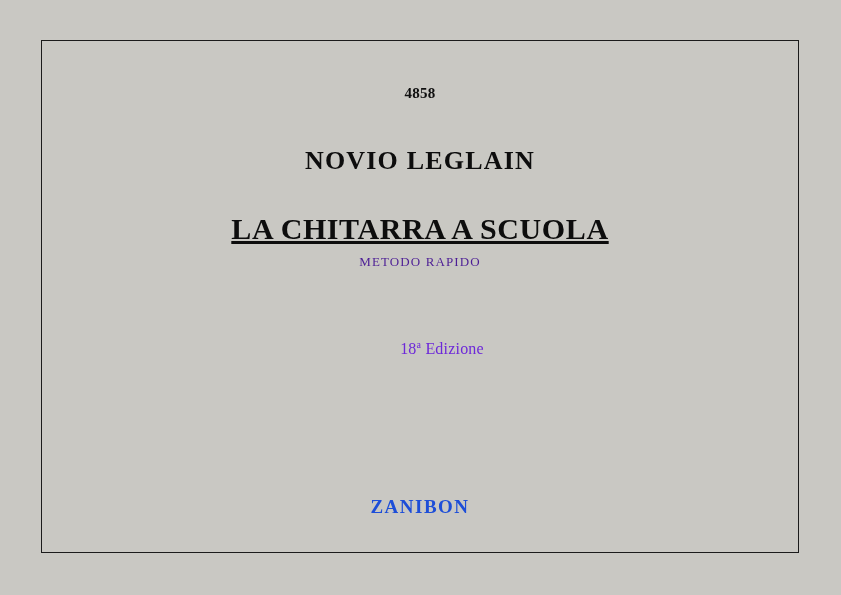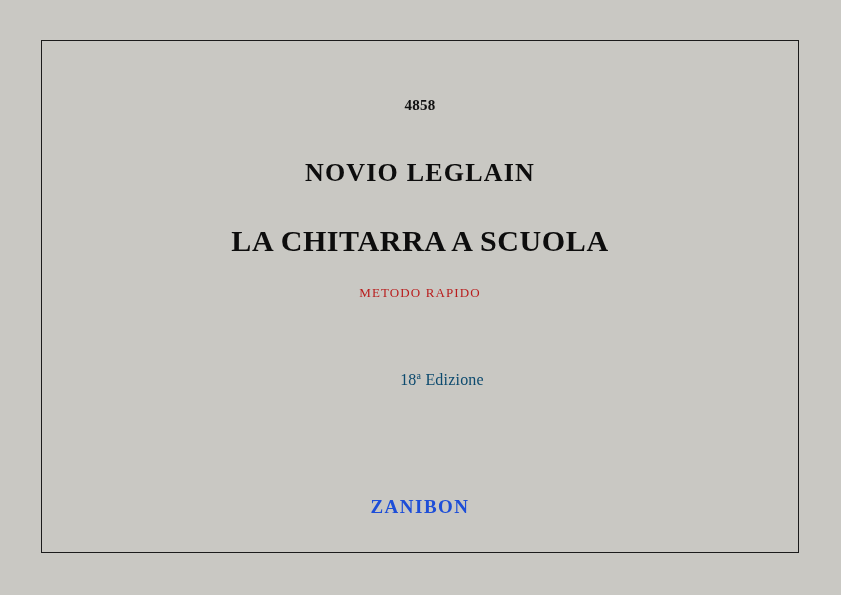--- a/index.html
+++ b/index.html
@@ -25,21 +25,21 @@
     top: 40px;
     width: 758px;
     height: 513px;
     border: 1.5px solid #1b1b1b;
     box-sizing: border-box;
     background: #c9c8c3;
   }
   .inner {
     position: absolute;
     left: 0;
-    top: 12px;
+    top: 0;
     width: 100%;
     height: 100%;
     display: flex;
     flex-direction: column;
     align-items: center;
   }
   .plate-number {
     margin-top: 44px;
     font-size: 15px;
     font-weight: bold;
@@ -52,31 +52,32 @@
     font-weight: bold;
     color: #0d0d0d;
     letter-spacing: 1.2px;
   }
   .title {
     margin-top: 36px;
     font-size: 30px;
     font-weight: bold;
     color: #0d0d0d;
     letter-spacing: 0.6px;
+    text-decoration: underline;
   }
   .subtitle {
-    margin-top: 27px;
+    margin-top: 8px;
     font-size: 13px;
-    color: #b91c1c;
+    color: #4c1d95;
     letter-spacing: 1.1px;
   }
   .edition {
     margin-top: 69px;
     font-size: 16px;
-    color: #0c4a6e;
+    color: #6d28d9;
     letter-spacing: 0.2px;
     margin-left: 44px;
   }
   .edition sup {
     font-size: 10px;
     vertical-align: super;
   }
   .publisher {
     position: absolute;
     left: 0;

